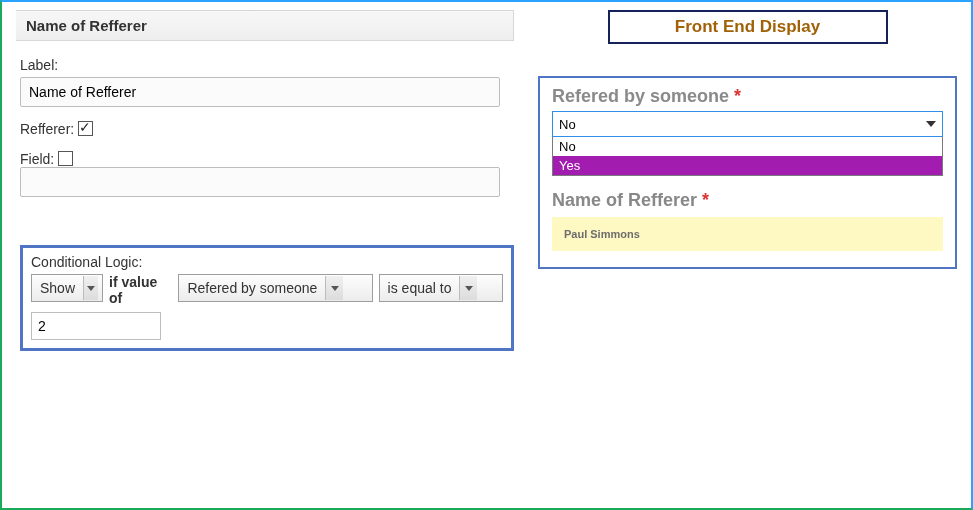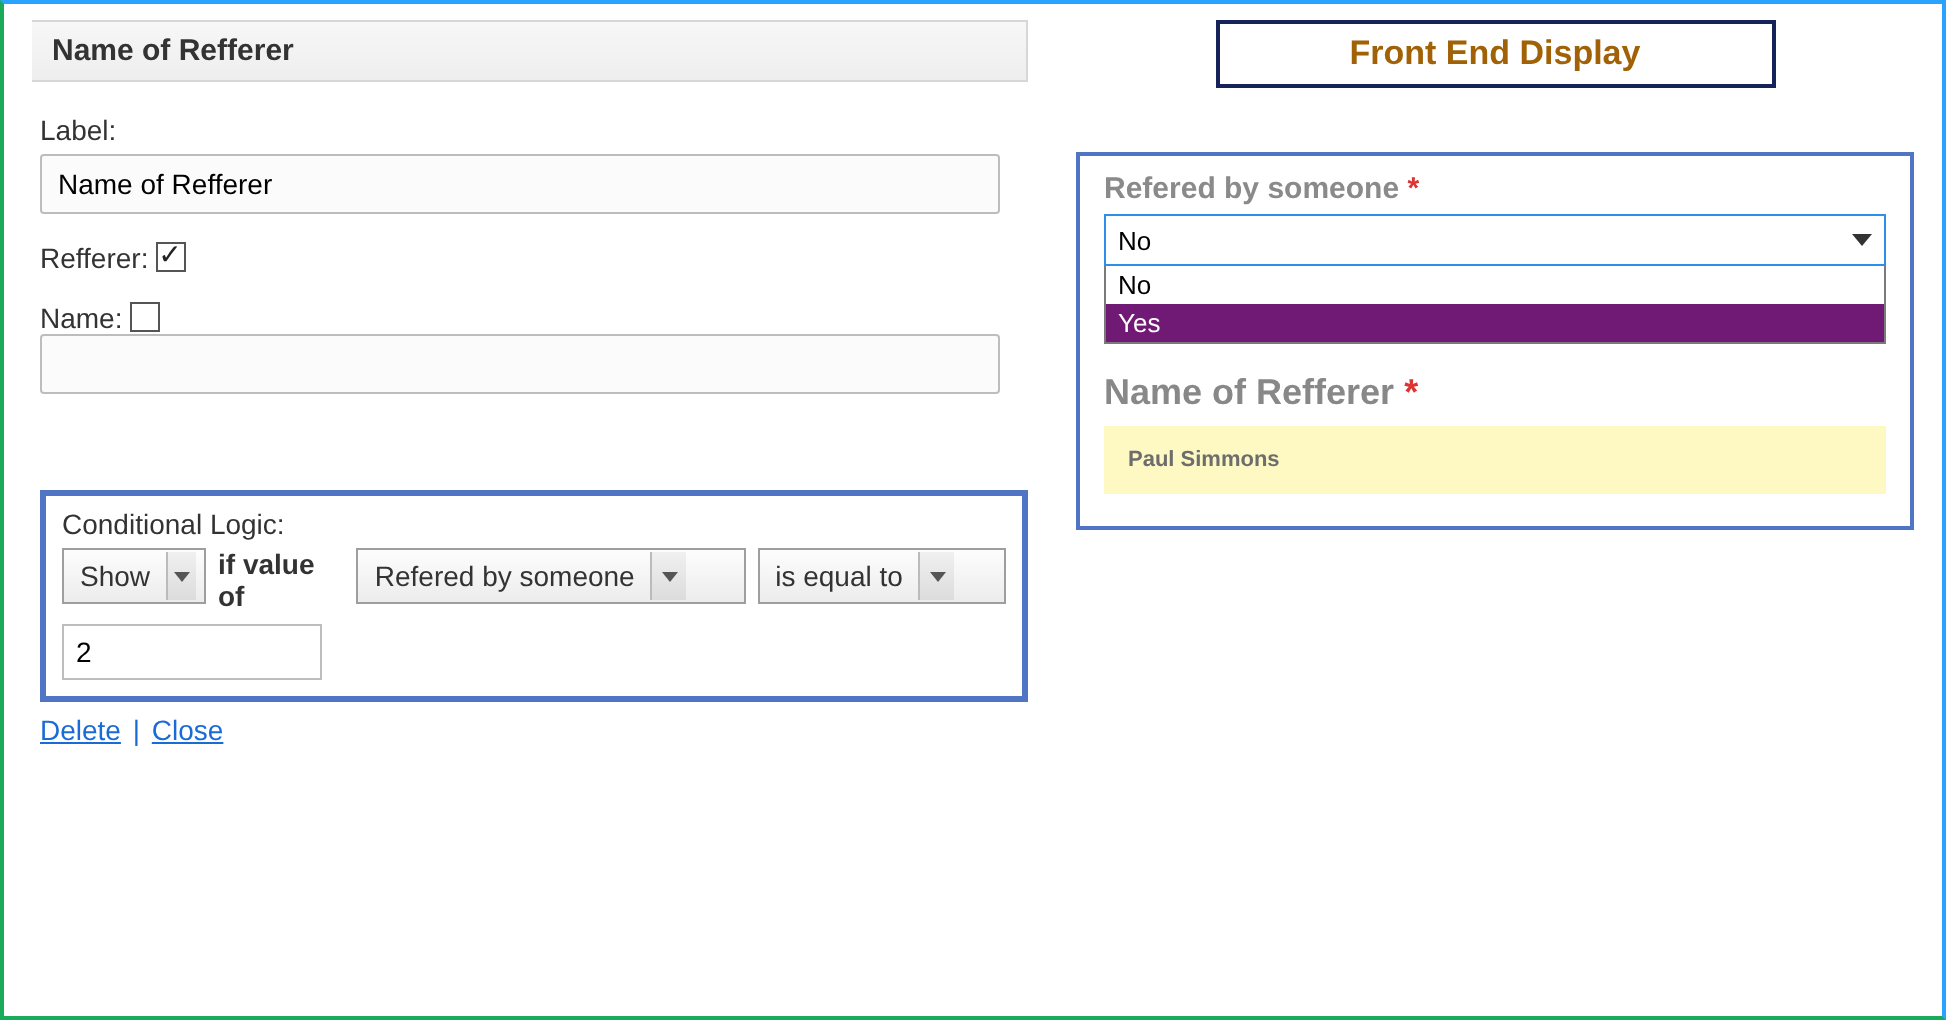--- a/index.html
+++ b/index.html
@@ -73,34 +73,34 @@
   
   .fed-banner{
     border:2px solid #16235a; width:280px; height:34px;
     margin:0 auto; display:flex; align-items:center; justify-content:center;
     color:#a16207; font-weight:700; font-size:17px;
   }
   .preview-box{
     border:2px solid #4f75c4; margin-top:32px; padding:8px 12px 16px 12px;
     position:relative;
   }
-  .pv-label{ color:#8a8a8a; font-size:15px; font-weight:600; }
+  .pv-label{ color:#8a8a8a; font-size:18px; font-weight:600; }
   .pv-label .req{ color:#d33; }
   .pv-select{
     margin-top:4px; height:26px; border:1px solid #2e8fe8;
     display:flex; align-items:center; justify-content:space-between;
     padding:0 6px; font-size:13px; background:#fff; cursor:pointer;
   }
   .pv-select .tri{
     width:0;height:0;border-left:5px solid transparent;
     border-right:5px solid transparent;border-top:6px solid #333;
   }
   .pv-options{ border:1px solid #7a7a7a; border-top:none; font-size:13px;}
   .pv-options .opt{ padding:2px 6px; }
-  .pv-options .opt.sel{ background:#701a75; color:#fff; }
+  .pv-options .opt.sel{ background:#a21caf; color:#fff; }
   .pv-sub-label{ margin-top:14px; color:#888; font-size:18px; font-weight:600;}
   .pv-sub-label .req{ color:#d33; }
   .pv-readonly{
     margin-top:6px; height:34px; background:#fef9c3;
     display:flex; align-items:center; padding:17px 12px; color:#6d6d6d;
     font-weight:600; font-size:11px;
   }
 </style>
 </head>
 <body>
@@ -115,21 +115,21 @@
 
         <div class="field-label">Label:</div>
         <input type="text" class="text-input" value="Name of Refferer" style="">
 
         <div class="row">
           <span>Refferer:</span>
           <span class="check checked"></span>
         </div>
 
         <div class="row">
-          <span>Name:</span>
+          <span>Field:</span>
           <span class="check"></span>
         </div>
 
         <input type="text" class="text-input" value="" style="">
 
         
         <div class="cond-box">
           <div>Conditional Logic:</div>
 
           <div class="cond-row1">
@@ -150,25 +150,20 @@
               <span class="sel-body">is equal to</span>
               <span class="sel-btn">
                   <span class="caret-down"></span>
                 </span>
             </div>
           </div>
 
           <input type="text" class="short-input" value="2" style="">
         </div>
 
-        <div class="link-row">
-          <span class="link">Delete</span>
-          <span class="pipe">|</span>
-          <span class="link">Close</span>
-        </div>
       </div>
     </div>
 
     <div class="right-col">
       <div class="fed-banner">Front End Display</div>
 
       <div class="preview-box">
         <div class="pv-label">
           <span>Refered by someone</span>
           <span class="req">*</span>

